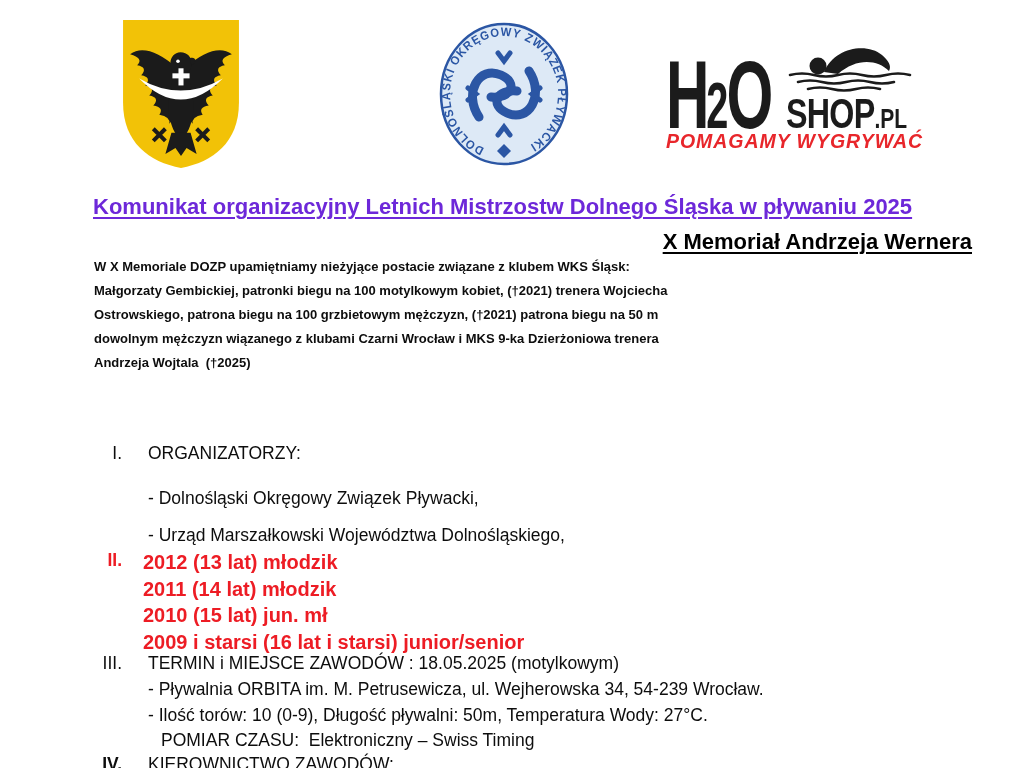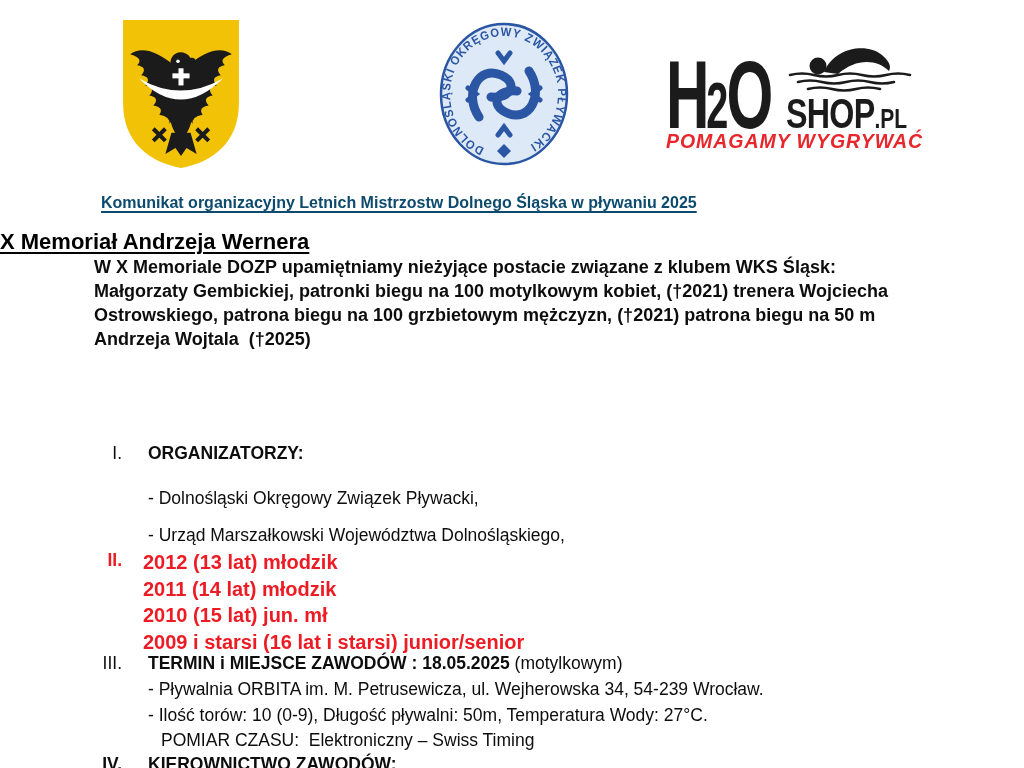--- a/index.html
+++ b/index.html
@@ -16,37 +16,37 @@
   #h2o-logo .big{font-size:97px;font-weight:bold;letter-spacing:-5px;color:#1b1b1b;}
   #h2o-logo .sub{font-size:64px;font-weight:bold;letter-spacing:-3px;color:#1b1b1b;}
   #h2o-shop{left:786px;top:92px;line-height:1;white-space:nowrap;transform:scaleX(0.75);transform-origin:left top;}
   #h2o-shop .shop{font-size:43px;font-weight:bold;letter-spacing:-1px;color:#1b1b1b;}
   #h2o-shop .pl{font-size:28px;font-weight:bold;color:#1b1b1b;}
   #h2o-tagline{left:666px;top:129px;font-size:21px;font-weight:bold;font-style:italic;
     letter-spacing:1px;color:#E8262B;white-space:nowrap;transform:scaleX(0.93);transform-origin:left top;}
   #swimmer{left:788px;top:42px;}
 
   
-  #doc-title{left:93px;top:194px;font-size:16px;font-weight:bold;white-space:nowrap;
-    text-decoration:underline;text-decoration-thickness:2px;text-underline-offset:3px;color:#0c4a6e;margin-left:8px;}
-  #doc-subtitle{left:0;top:229px;width:972px;text-align:left;font-size:22px;font-weight:bold;
+  #doc-title{left:93px;top:194px;font-size:22px;font-weight:bold;white-space:nowrap;
+    text-decoration:underline;text-decoration-thickness:2px;text-underline-offset:3px;color:#6d28d9;}
+  #doc-subtitle{left:0;top:229px;width:972px;text-align:right;font-size:22px;font-weight:bold;
     color:#000;}
   #doc-subtitle span{text-decoration:underline;text-decoration-thickness:2px;text-underline-offset:3px;}
 
   
-  #intro{left:94px;top:255px;font-size:18px;font-weight:bold;line-height:24px;color:#0d0d0d;}
+  #intro{left:94px;top:255px;font-size:13px;font-weight:bold;line-height:24px;color:#0d0d0d;}
   #intro div{white-space:pre;}
 
   
   .row{position:absolute;left:0;width:1024px;height:22px;font-size:17.5px;line-height:22px;color:#0d0d0d;}
   .num{position:absolute;left:90px;width:32px;text-align:right;}
   .num.red{color:#ED1C24;font-weight:bold;margin-top:26px;}
   .num.bold{font-weight:bold;}
   .content{position:absolute;left:148px;white-space:pre;}
-  .content .t{font-weight:bold;margin-top:20px;}
+  .content .t{font-weight:normal;margin-top:20px;}
   .content .s{font-weight:normal;}
   .item{position:absolute;left:148px;white-space:pre;}
   .item.red{left:143px;color:#ED1C24;font-weight:bold;font-size:20px;}
   .item.indent{left:161px;}
 </style>
 </head>
 <body>
 
 <svg id="coat-of-arms" class="abs" width="128" height="158" viewBox="0 0 127 155" aria-hidden="true">
   <path d="M 6,4 L 121,4 L 121,86 C 121,126 95,145 63.5,151 C 32,145 6,126 6,86 Z" fill="#F2C207"></path>
@@ -116,20 +116,21 @@
 
 <div id="doc-title" class="abs">Komunikat organizacyjny Letnich Mistrzostw Dolnego Śląska w pływaniu 2025</div>
 <div id="doc-subtitle" class="abs">
   <span>X Memoriał Andrzeja Wernera</span>
 </div>
 
 <div id="intro" class="abs">
   <div>W X Memoriale DOZP upamiętniamy nieżyjące postacie związane z klubem WKS Śląsk:</div>
   <div>Małgorzaty Gembickiej, patronki biegu na 100 motylkowym kobiet, (†2021) trenera Wojciecha</div>
   <div>Ostrowskiego, patrona biegu na 100 grzbietowym mężczyzn, (†2021) patrona biegu na 50 m</div>
+  <div>dowolnym mężczyzn wiązanego z klubami Czarni Wrocław i MKS 9-ka Dzierżoniowa trenera</div>
   <div>Andrzeja Wojtala  (†2025)</div>
 </div>
 
 <div class="row" style="top:442px">
   <span class="num">I.</span>
   <span class="content"><span class="t">ORGANIZATORZY:</span></span>
 </div>
 <div class="row" style="top:487px">
   <span class="item">- Dolnośląski Okręgowy Związek Pływacki,</span>
 </div>

